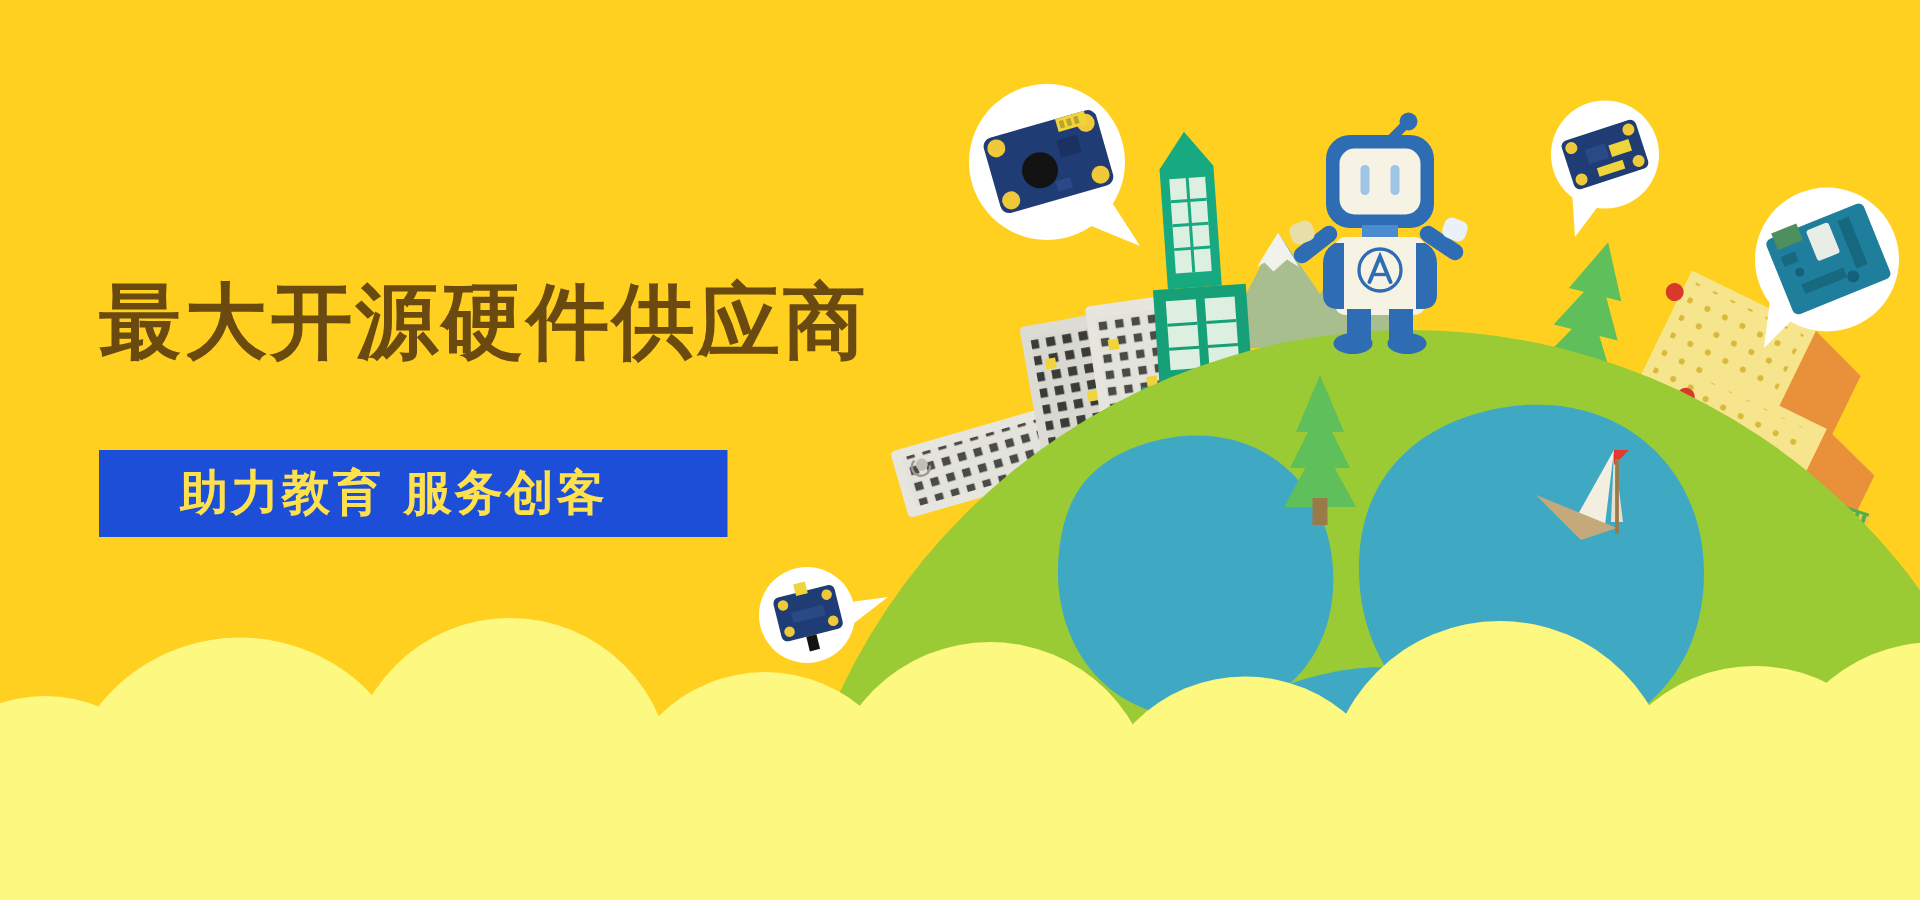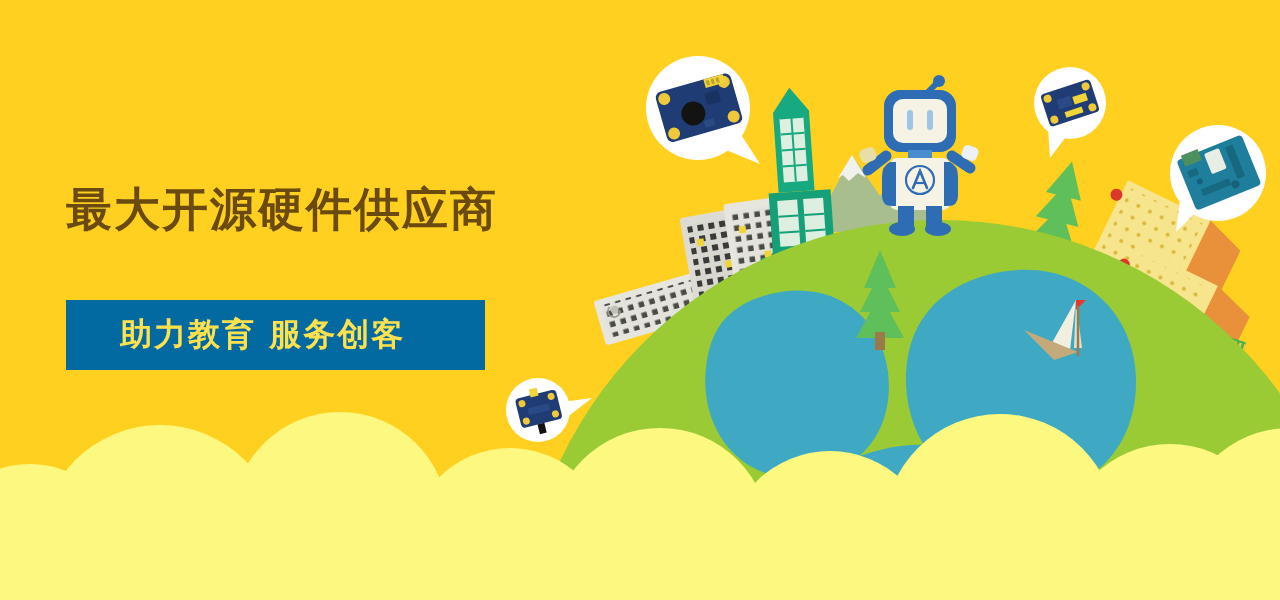--- a/index.html
+++ b/index.html
@@ -15,31 +15,31 @@
   .layer{position:absolute;inset:0;}
   svg.layer{display:block;}
 
   
   #copy{
     position:absolute;left:0;top:0;width:560px;height:600px;
     z-index:40;pointer-events:none;
   }
   #headline{
     position:absolute;left:66px;top:186px;
-    font-size:46px;line-height:1.04;
+    font-size:55px;line-height:1.04;
     font-weight:bold;letter-spacing:2px;
     color:#6B4A10;
     white-space:nowrap;
     font-family:"DejaVu Sans","Liberation Sans",sans-serif;
     pointer-events:auto;
   }
   #subbadge{
     position:absolute;left:66px;top:300px;
-    width:419px;height:70px;
-    background:#0369a1;
+    width:419px;height:58px;
+    background:#1d4ed8;
     display:flex;align-items:center;
     pointer-events:auto;
   }
   #subbadge-text{
     color:#FFE14D;
     font-size:32px;font-weight:bold;letter-spacing:2px;
     padding-left:54px;
     white-space:nowrap;
     font-family:"DejaVu Sans","Liberation Sans",sans-serif;
   }

